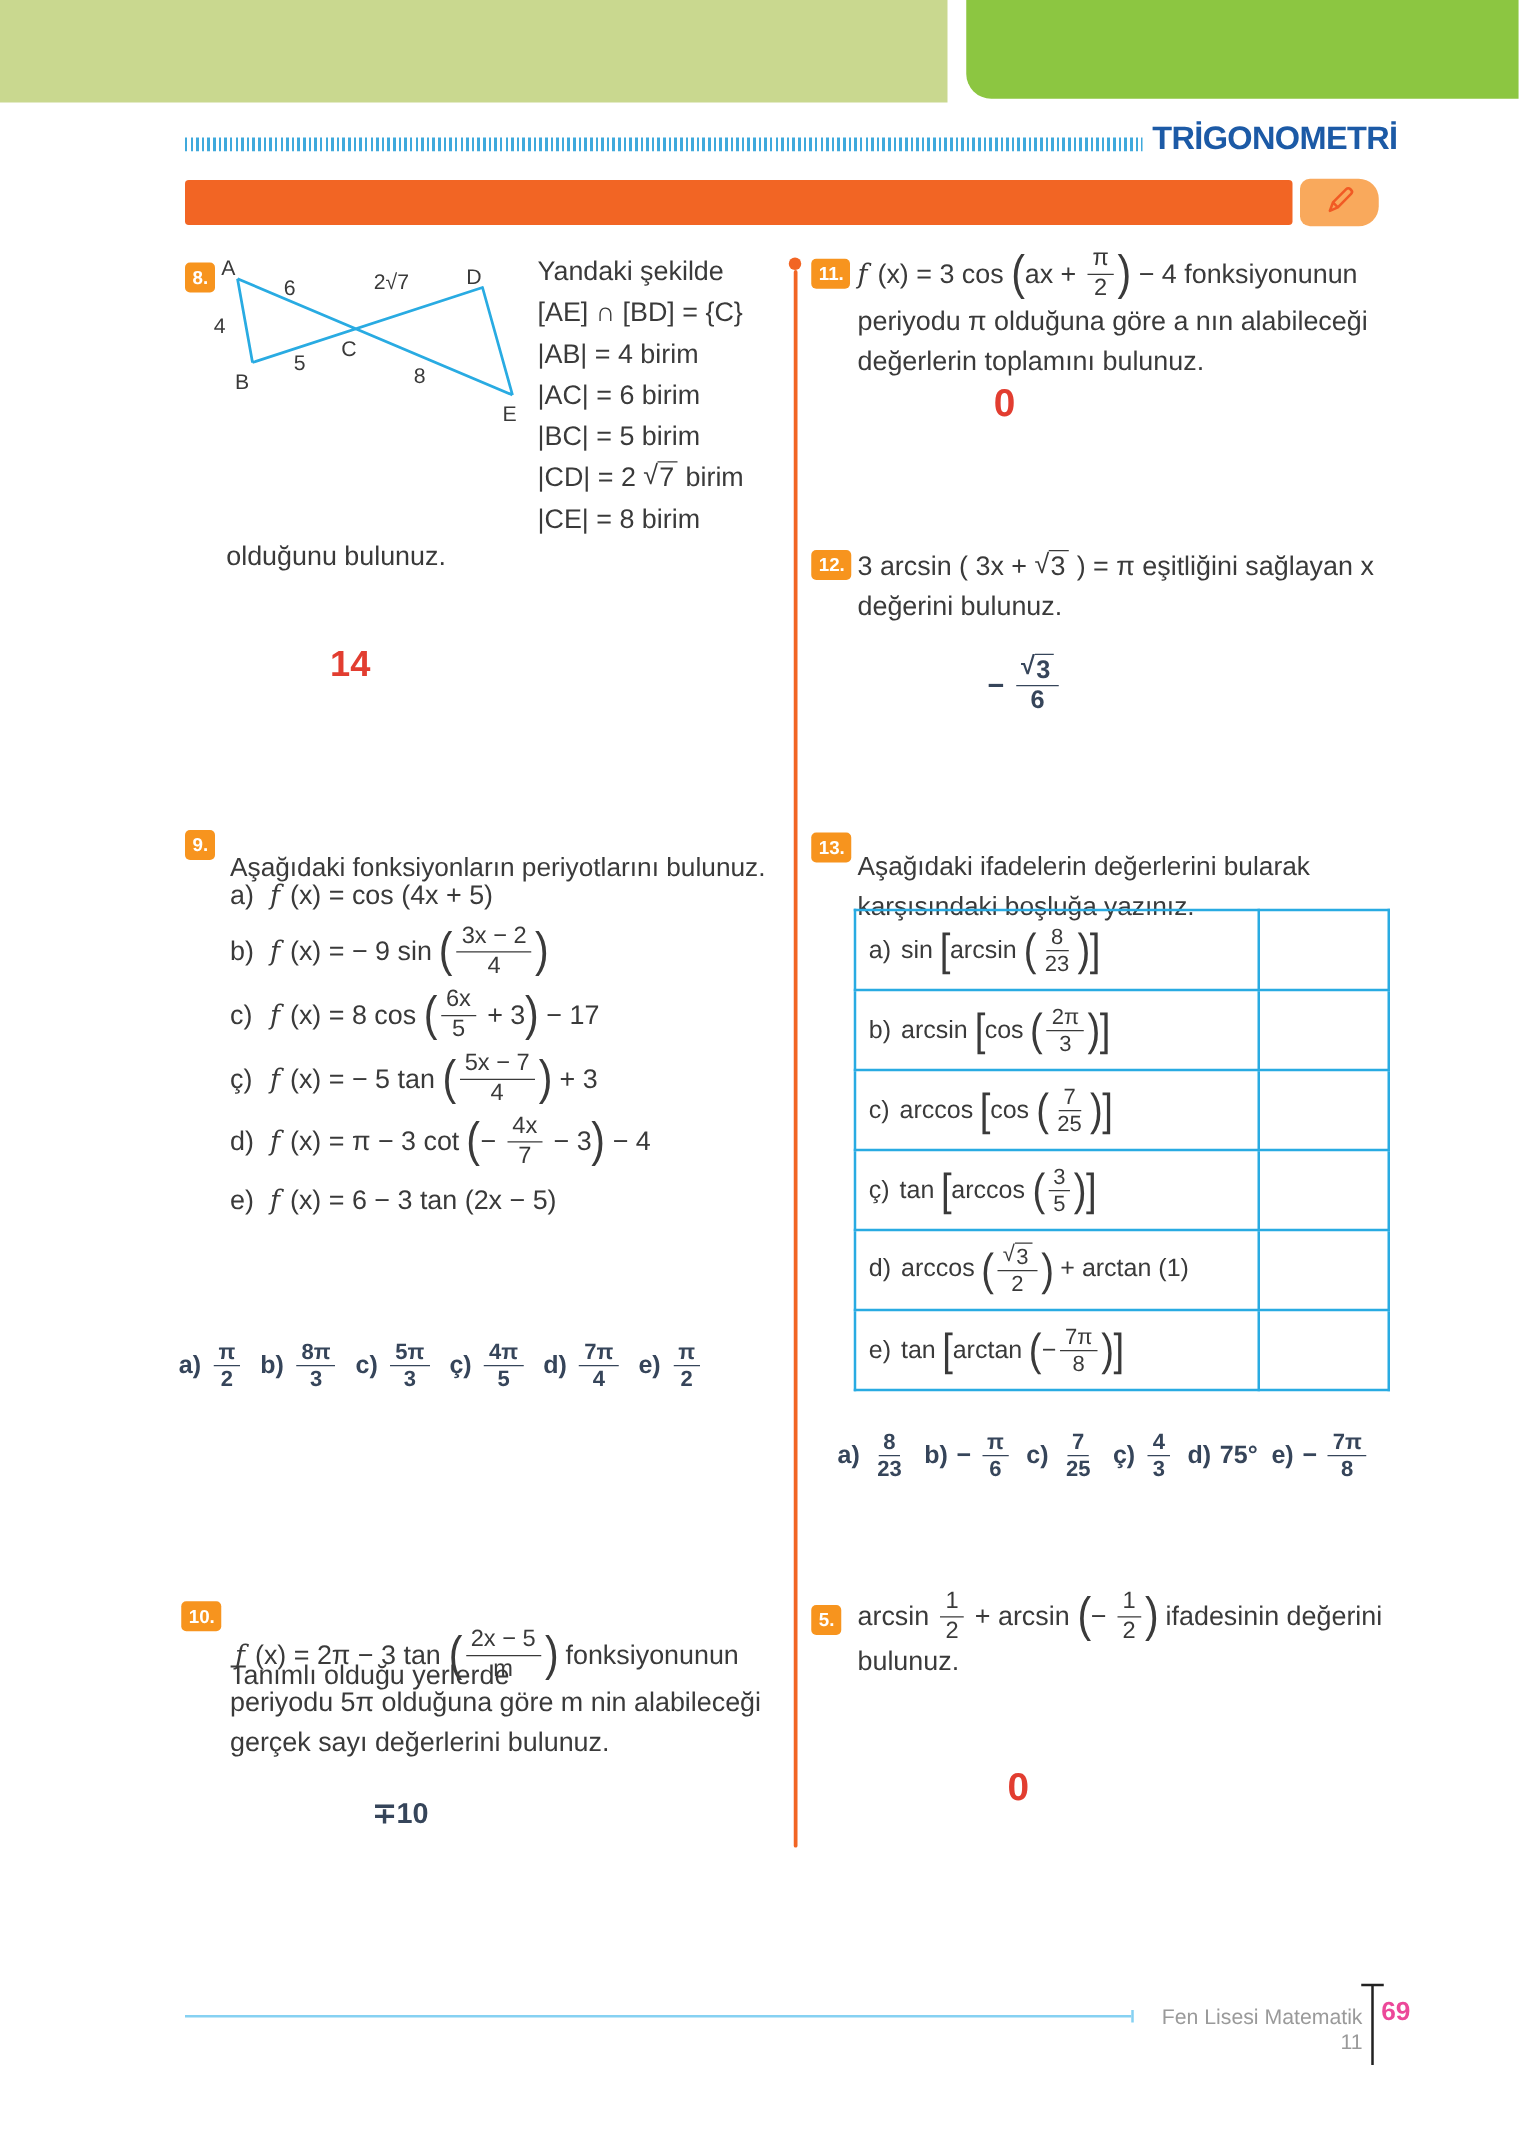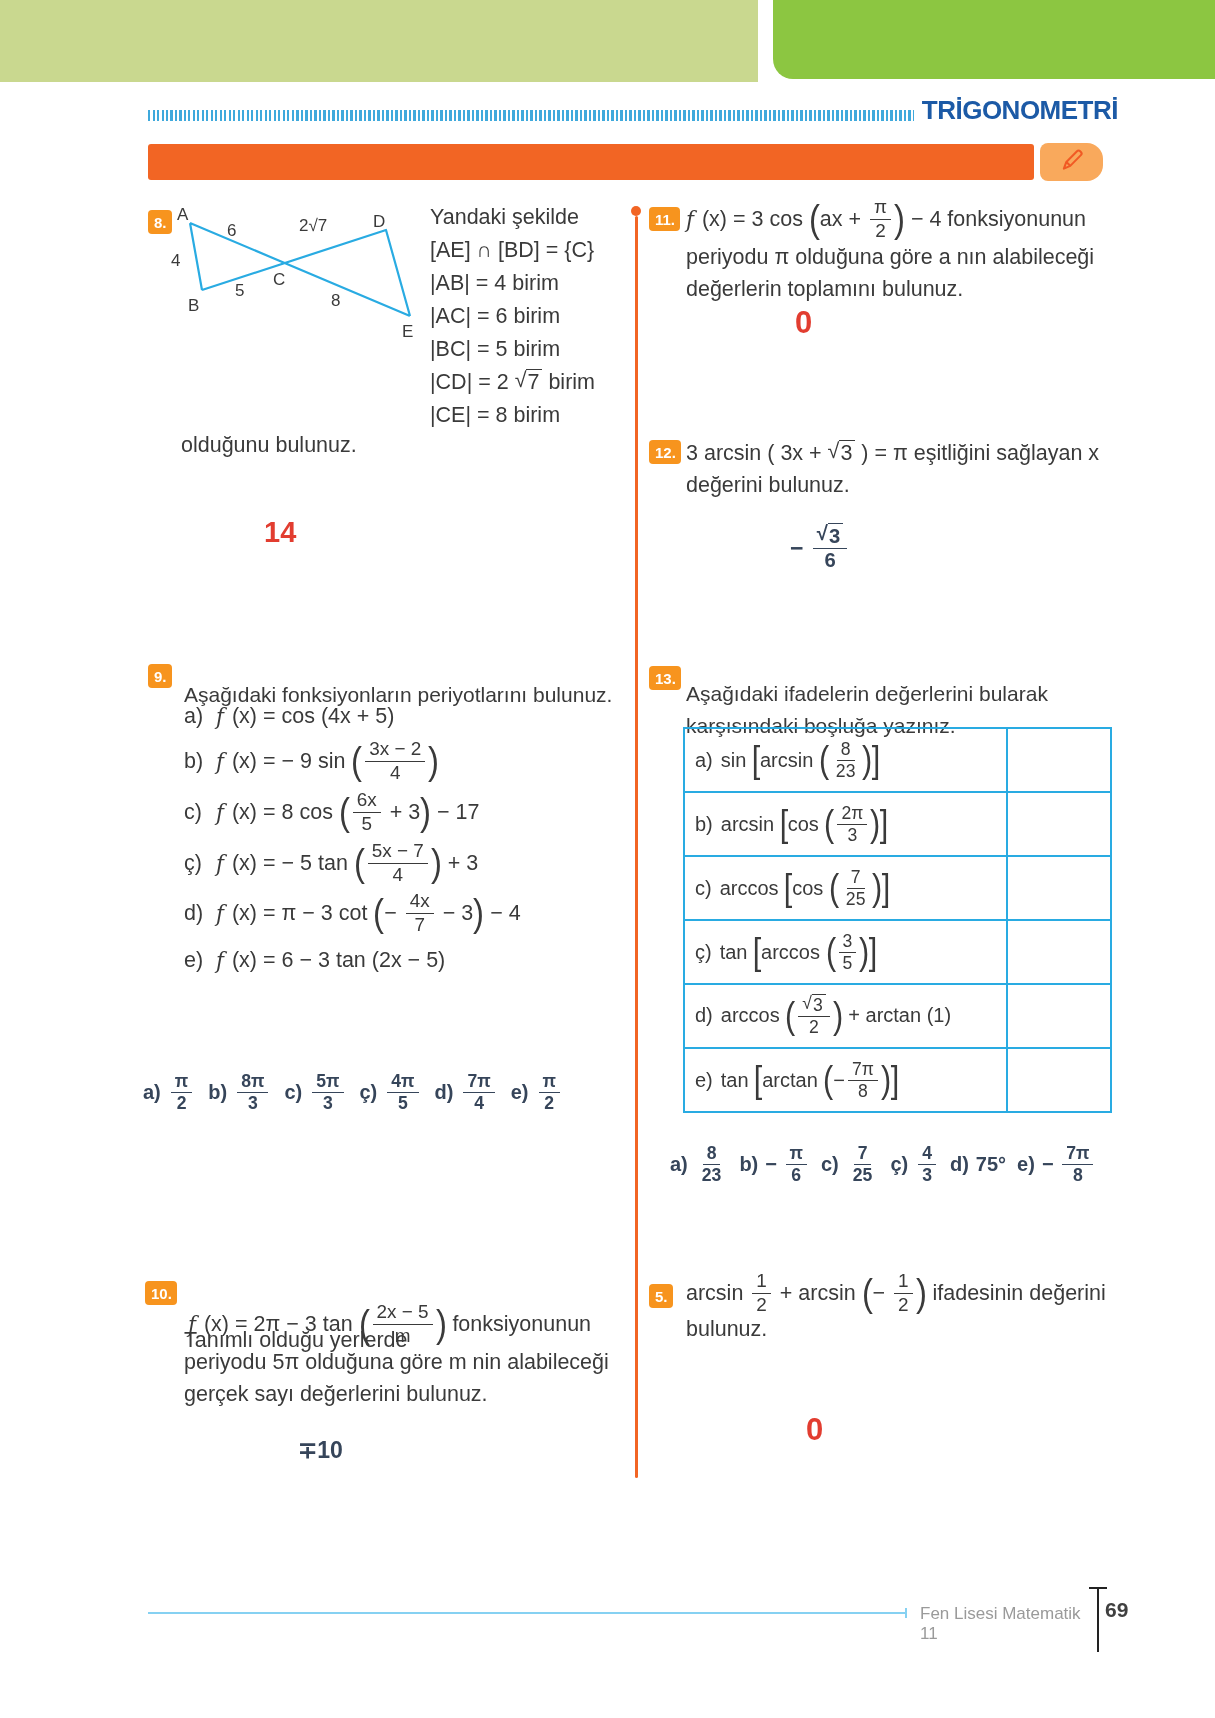--- a/index.html
+++ b/index.html
@@ -55,24 +55,24 @@
   
   table.q13 { border-collapse:collapse; }
   table.q13 td { border:2px solid #29ABE2; height:60px; font-size:20px; }
   td.expr { width:311px; padding:0 0 0 10px; }
   td.expr .cellflex { display:flex; align-items:center; gap:8px; font-size:20px; }
   td.blank { width:100px; }
 
   
   .f-blue-line { left:148px; top:1612px; width:757px; height:2px; background:#86D1F2; }
   .f-blue-tick { left:905px; top:1608px; width:2px; height:10px; background:#86D1F2; }
-  .f-book { left:920px; top:1604px; width:170px; font-size:17px; color:#9a9a9a; }
+  .f-book { left:920px; top:1604px; width:170px; font-size:17px; color:#9a9a9a; text-align:right; }
   .f-vline { left:1097px; top:1588px; width:2px; height:64px; background:#222; }
   .f-htick { left:1089px; top:1587px; width:18px; height:2px; background:#222; }
-  .f-page { left:1105px; top:1598px; font-size:21px; font-weight:bold; color:#404040; }
+  .f-page { left:1105px; top:1598px; font-size:21px; font-weight:bold; color:#ec4899; }
 
   svg text { font-family:"Liberation Sans", sans-serif; font-size:17px; fill:#3a3a3a; }
 </style>
 </head>
 <body>
 
 <div class="abs hdr-light"></div>
 <div class="abs hdr-dark"></div>
 <div class="abs dashes"></div>
 <div class="abs page-title">TRİGONOMETRİ</div>

